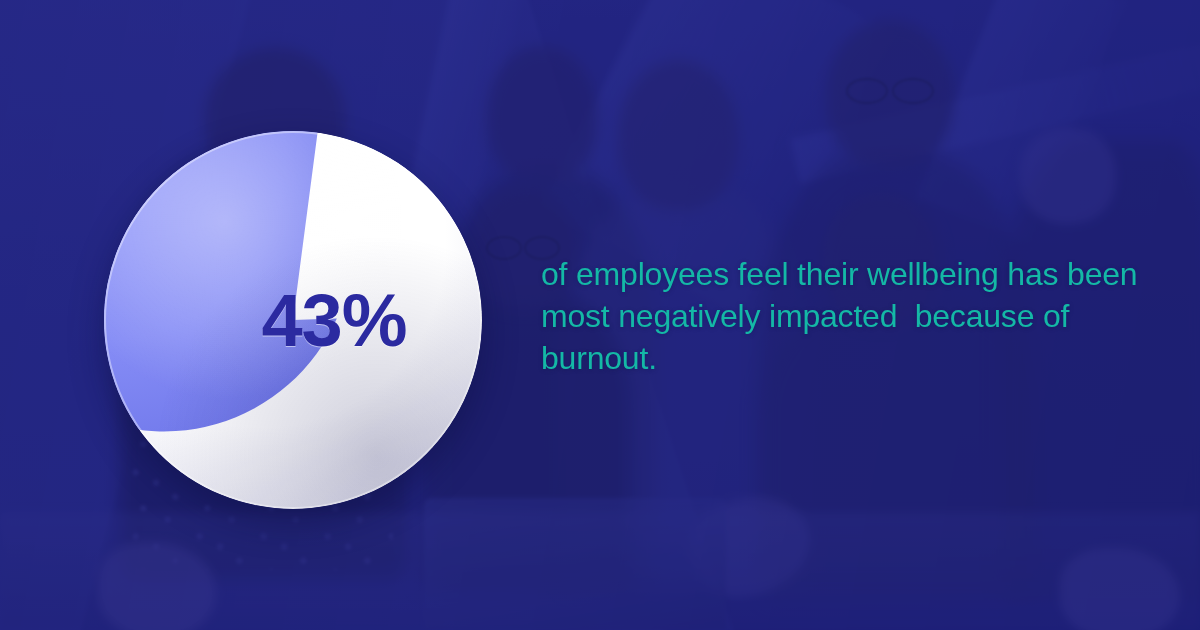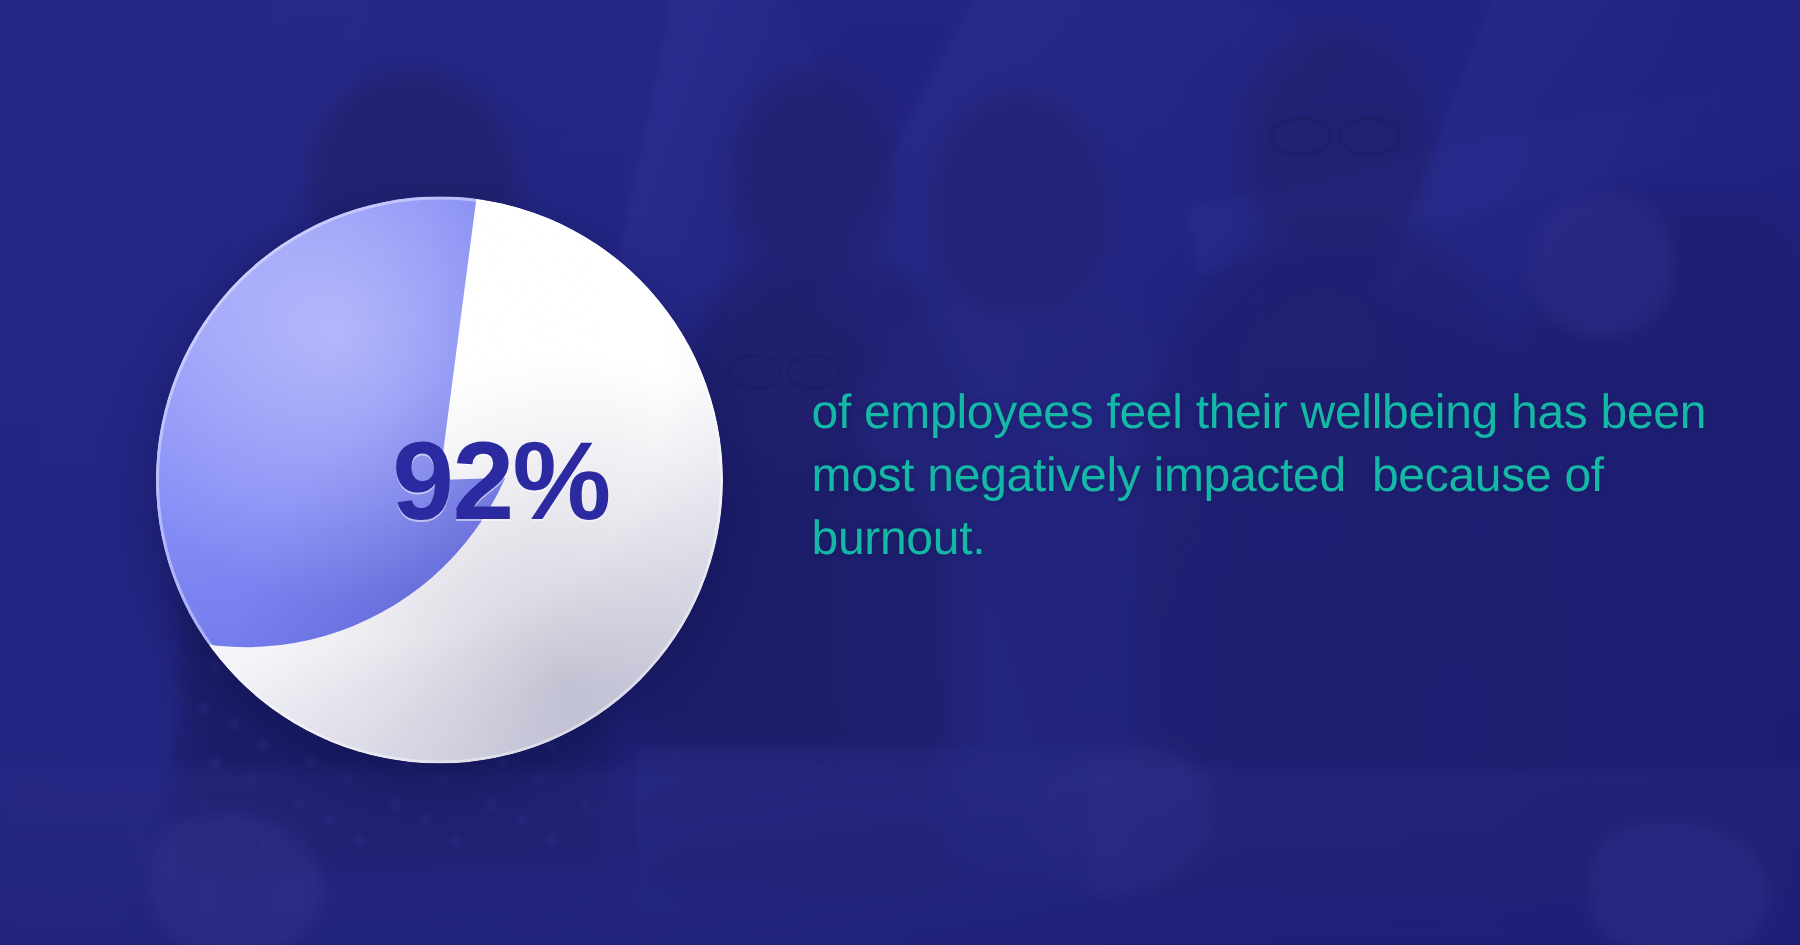--- a/index.html
+++ b/index.html
@@ -239,18 +239,18 @@
             <stop offset="100%" stop-color="#6f77ea"></stop>
           </radialGradient>
         </defs>
         <circle cx="50" cy="50" r="50" fill="url(#gWhite)"></circle>
 
         <path d="M 50 50 L 56.5 0.4 A 50 50 0 1 0 61.6 49.6 Z" fill="url(#gPurple)"></path>
       </svg>
       <div class="pie-sheen"></div>
       <div class="pie-ring"></div>
     </div>
-    <div class="pie-label">92%</div>
+    <div class="pie-label">43%</div>
   </div>
 
   <div class="statement">of employees feel their wellbeing has been most negatively impacted  because of burnout.</div>
 
 </div>
 
 </body></html>

